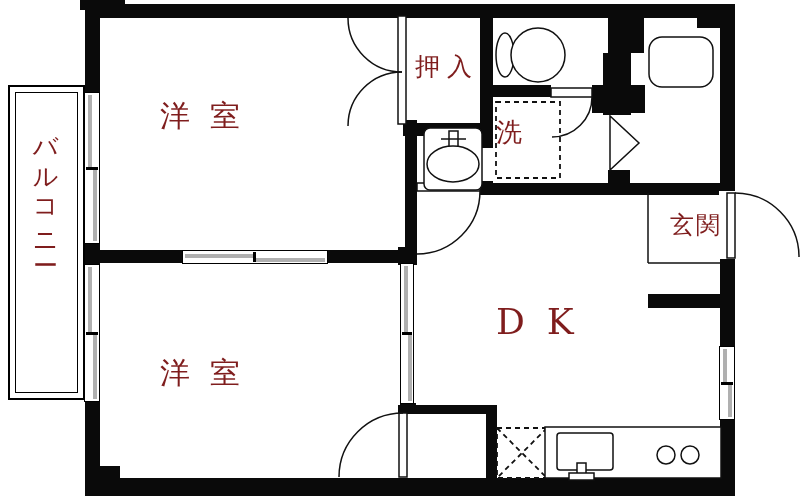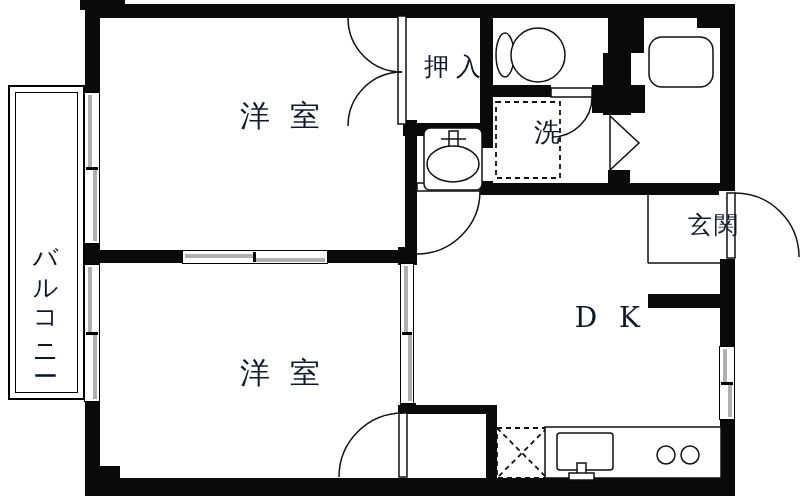--- a/index.html
+++ b/index.html
@@ -3,21 +3,21 @@
 <meta charset="utf-8">
 <style>
   html,body{margin:0;padding:0;background:#fff;}
   #plan{position:relative;width:800px;height:500px;background:#ffffff;overflow:hidden;
         font-family:"DejaVu Serif","Liberation Serif",serif;}
   .wall{position:absolute;background:#0a0a0a;}
   .gap{position:absolute;background:#ffffff;}
   .window{position:absolute;background:#ffffff;border:1px solid #000;box-sizing:border-box;}
   .pane{position:absolute;background:#b0b0b0;}
   .tick{position:absolute;background:#000;}
-  .label{position:absolute;color:#0f172a;text-align:right;white-space:nowrap;}
+  .label{position:absolute;color:#7f1d1d;text-align:left;white-space:nowrap;}
   .balcony-outer{position:absolute;left:8px;top:85px;width:77px;height:315px;
                  border:2px solid #000;box-sizing:border-box;background:#fff;}
   .balcony-inner{position:absolute;left:5px;top:5px;right:5px;bottom:5px;border:1.5px solid #000;}
   .vtext{writing-mode:vertical-rl;text-orientation:upright;}
   svg{position:absolute;left:0;top:0;}
   .ln{fill:#ffffff;stroke:#111;stroke-width:1.5;}
   .arc{fill:none;stroke:#111;stroke-width:1.5;}
   .dash{fill:none;stroke:#111;stroke-width:1.8;stroke-dasharray:5 4;}
   .thin{stroke:#111;stroke-width:1.5;}
 </style>
@@ -149,17 +149,17 @@
       <rect class="ln" x="569" y="473" width="25" height="7"></rect>
       <circle class="ln" cx="666" cy="455" r="9"></circle>
       <circle class="ln" cx="690" cy="455" r="9"></circle>
     </g>
   </svg>
 
   <div class="label vtext" style="left:29px;top:118px;height:250px;font-size:25px;letter-spacing:5px;">バルコニー</div>
   <div class="label" style="left:140px;top:96px;width:200px;font-size:30px;letter-spacing:20px;padding-left:20px;box-sizing:border-box;">洋室</div>
   <div class="label" style="left:408px;top:50px;width:80px;font-size:25px;letter-spacing:7px;padding-left:7px;box-sizing:border-box;">押入</div>
   <div class="label" style="left:496px;top:115px;width:64px;font-size:26px;">洗</div>
-  <div class="label" style="left:640px;top:209px;width:100px;font-size:24px;letter-spacing:2px;padding-left:2px;box-sizing:border-box;">玄関</div>
-  <div class="label" style="left:462px;top:301px;width:200px;font-size:28px;letter-spacing:22px;padding-left:22px;box-sizing:border-box;">DK</div>
+  <div class="label" style="left:668px;top:209px;width:100px;font-size:24px;letter-spacing:2px;padding-left:2px;box-sizing:border-box;">玄関</div>
+  <div class="label" style="left:474px;top:301px;width:200px;font-size:36px;letter-spacing:22px;padding-left:22px;box-sizing:border-box;">DK</div>
   <div class="label" style="left:140px;top:353px;width:200px;font-size:30px;letter-spacing:20px;padding-left:20px;box-sizing:border-box;">洋室</div>
 
 </div>
 
 </body></html>

